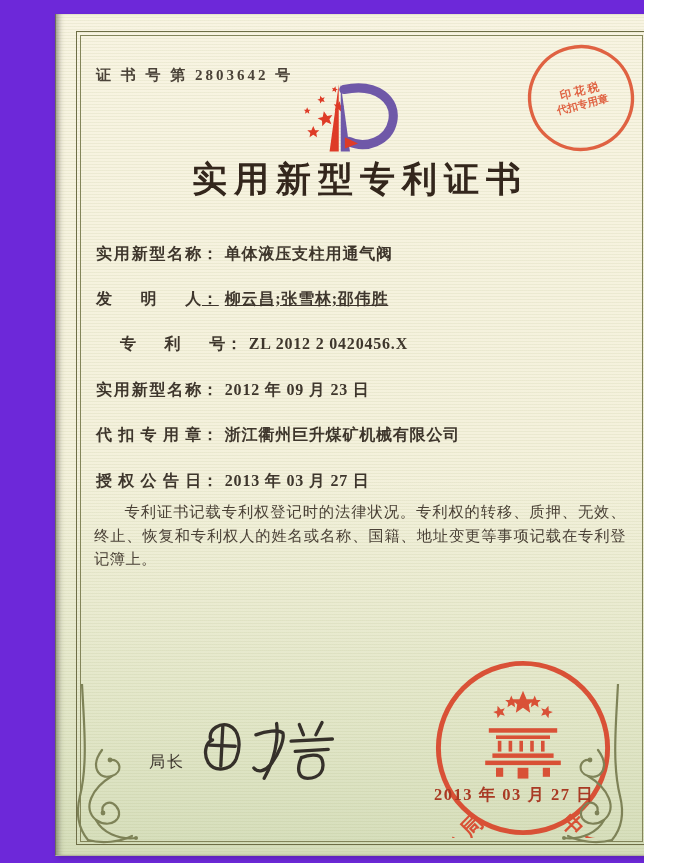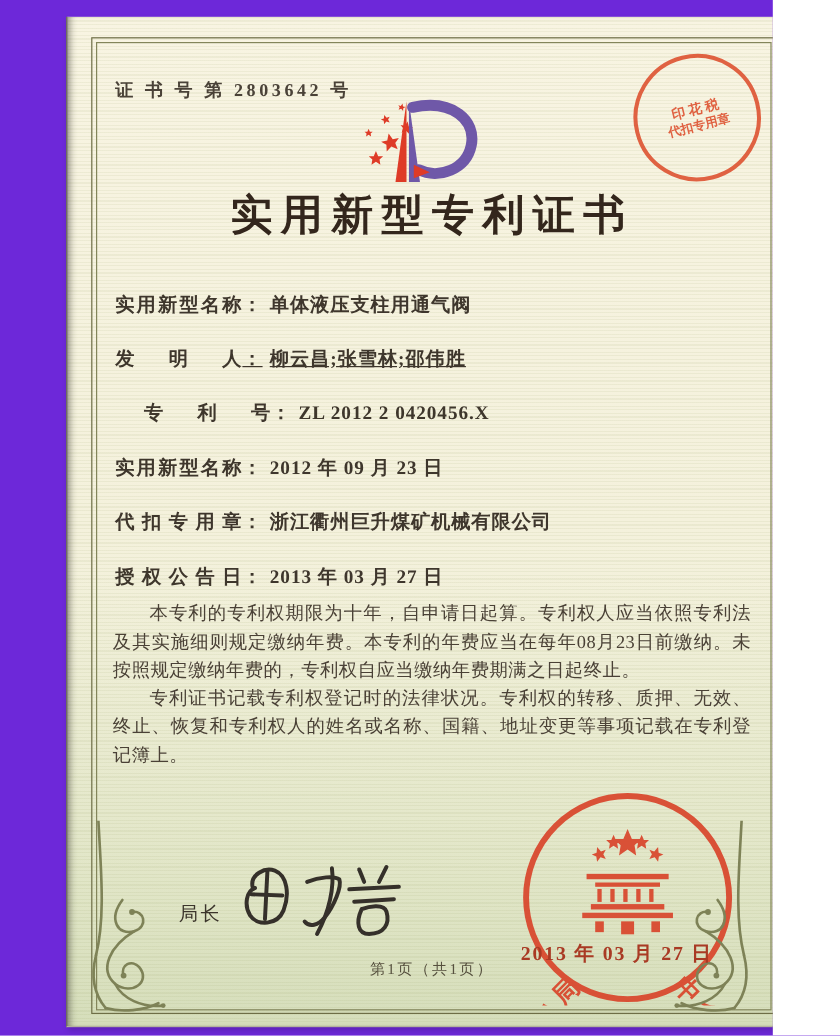--- a/index.html
+++ b/index.html
@@ -90,21 +90,20 @@
       </div>
       <div class="frow r4">
         <span class="lab">代扣专用章</span><span>：</span><span class="val">浙江衢州巨升煤矿机械有限公司</span>
       </div>
       <div class="frow r5">
         <span class="lab">授权公告日</span><span>：</span><span class="val">2013 年 03 月 27 日</span>
       </div>
     </div>
 
     <div class="body">
-      <p>本专利的专利权期限为十年，自申请日起算。专利权人应当依照专利法及其实施细则规定缴纳年费。本专利的年费应当在每年08月23日前缴纳。未按照规定缴纳年费的，专利权自应当缴纳年费期满之日起终止。</p>
       <p>专利证书记载专利权登记时的法律状况。专利权的转移、质押、无效、终止、恢复和专利权人的姓名或名称、国籍、地址变更等事项记载在专利登记簿上。</p>
     </div>
 
     <div class="director">局长</div>
 
     <svg class="signature" viewBox="0 0 150 85">
       <title>田力普</title>
       <g fill="none" stroke="#35302a" stroke-width="3.2" stroke-linecap="round" stroke-linejoin="round">
         <path d="M14,28 C12,18 24,12 32,15 C42,19 44,34 39,47 C34,59 18,60 12,51 C7,43 9,31 16,29"></path>
         <path d="M13,34 L38,35"></path>
@@ -189,15 +188,14 @@
         <path d="M8,112 C4,128 6,144 16,156"></path>
         <path d="M16,156 C30,160 48,158 60,152"></path>
       </g>
       <g fill="#7e8257">
         <circle cx="38" cy="76" r="2.4"></circle>
           <circle cx="31" cy="129" r="2.4"></circle>
           <circle cx="64" cy="154" r="2"></circle>
       </g>
     </svg>
 
-    <div class="footer">第1页（共1页）</div>
   </div>
 </div>
 
 </body></html>

